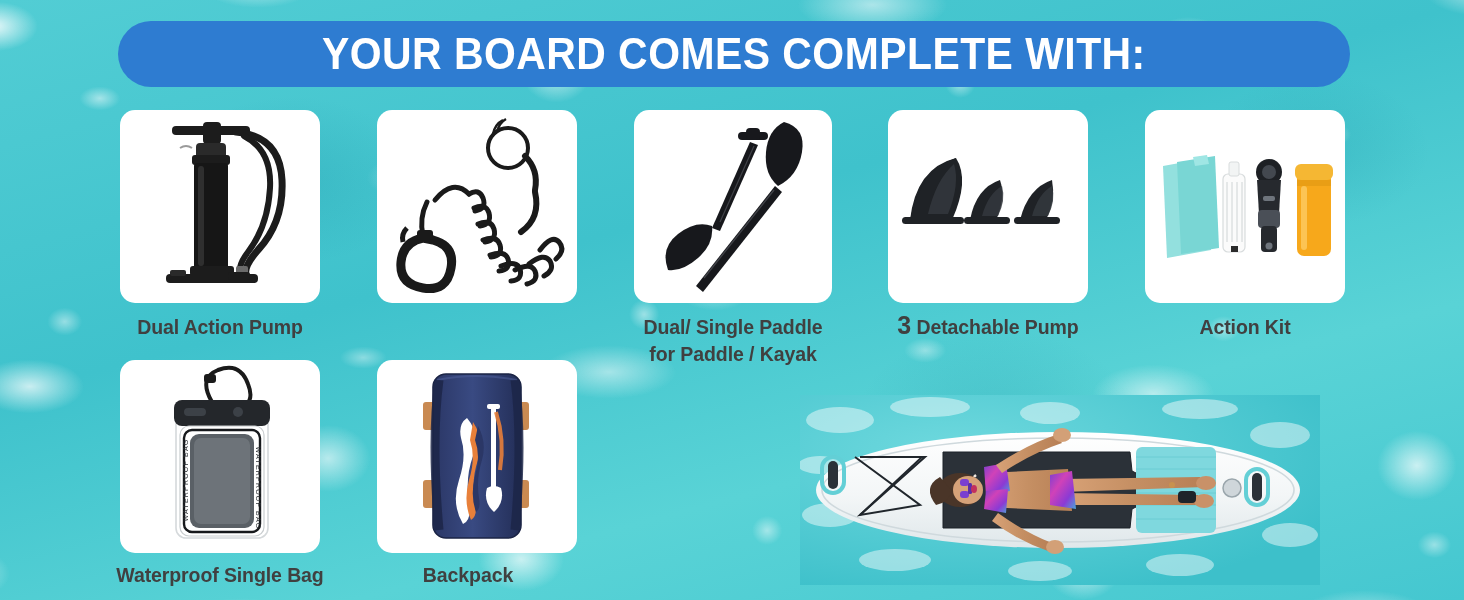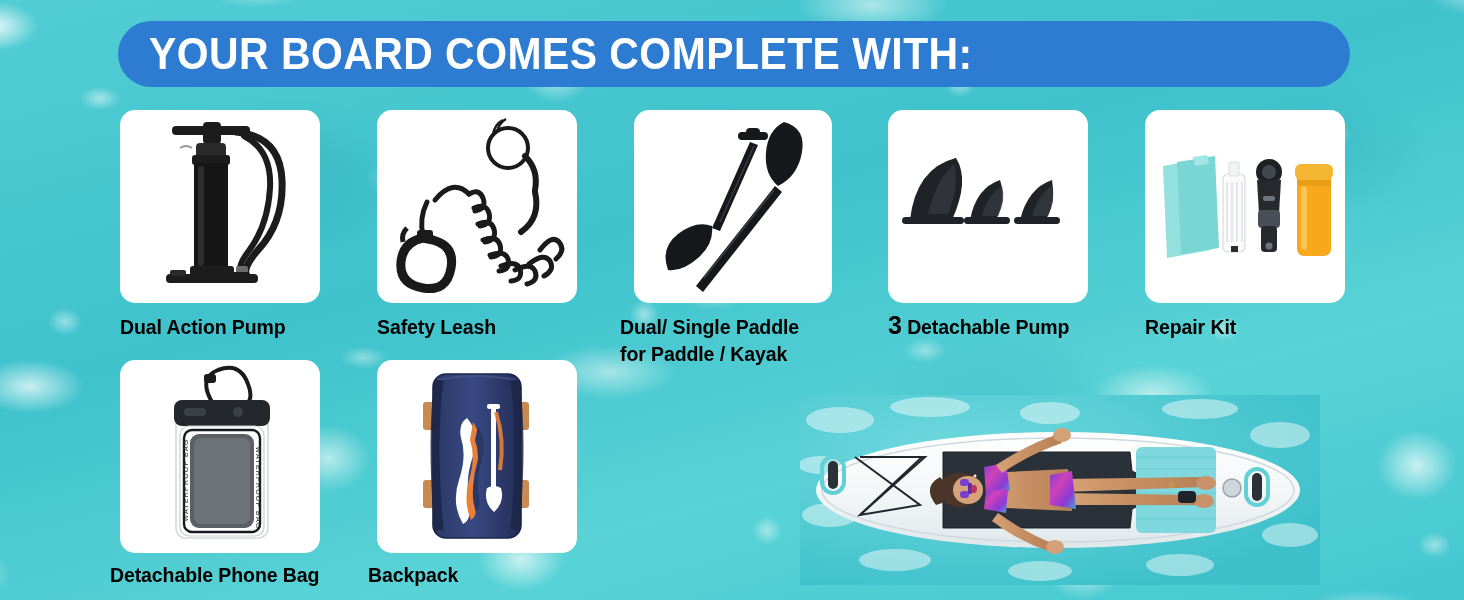--- a/index.html
+++ b/index.html
@@ -71,33 +71,33 @@
       radial-gradient(ellipse 180px 120px at 20% 30%, rgba(20,140,160,.22), rgba(0,0,0,0) 70%),
       radial-gradient(ellipse 200px 130px at 68% 70%, rgba(20,140,160,.20), rgba(0,0,0,0) 70%),
       radial-gradient(ellipse 160px 110px at 90% 25%, rgba(20,140,160,.18), rgba(0,0,0,0) 70%),
       linear-gradient(165deg, #52cdd4 0%, #3fc2cc 40%, #59d3d6 70%, #45c7d0 100%);
   }
 
   
   .banner{
     position:absolute;left:118px;top:21px;width:1232px;height:66px;
     background:#2e7cd1;border-radius:33px;
-    display:flex;align-items:center;justify-content:flex-start;
+    display:flex;align-items:center;justify-content:center;
   }
   .banner-text{
     color:#ffffff;font-size:44px;font-weight:700;letter-spacing:.5px;
     font-family:"Liberation Sans Narrow","Liberation Sans",sans-serif;
     transform:scaleX(.93);white-space:nowrap;line-height:1;
   }
 
   
   .card{position:absolute;background:#ffffff;border-radius:15px;overflow:hidden;}
   .card .art{position:absolute;inset:0;}
   .label{
-    position:absolute;text-align:left;color:#000000;
+    position:absolute;text-align:center;color:#404040;
     font-weight:700;font-size:19.5px;line-height:27px;white-space:nowrap;
     letter-spacing:-.1px;
   }
   .label .big{font-size:25px;font-weight:700;}
 
   
   .photo{position:absolute;overflow:hidden;}
 </style>
 </head>
 <body>
@@ -266,21 +266,20 @@
         </g>
 
         <g stroke="#1a1a1a" fill="none">
           <path d="M46 128 q-20 4 -22 24 q-2 22 22 26 q24 4 28 -20 q4 -22 -18 -28 Z" stroke-width="9"></path>
           <path d="M30 118 q-6 6 -4 14" stroke-width="5"></path>
         </g>
         <rect x="40" y="120" width="16" height="10" rx="3" fill="#1a1a1a"></rect>
       </svg>
     </div>
   </div>
-  <div class="label" style="left:377px;top:314px;width:200px;">Safety Leash</div>
 
   <div class="card" style="left:634px;top:110px;width:198px;height:193px;">
     <div class="art">
       <svg width="198" height="193" viewBox="0 0 198 193">
         <g fill="#17181c">
 
           <path d="M150 12 q22 6 18 30 q-4 24 -24 34 q-14 -12 -12 -34 q2 -22 18 -30 Z"></path>
           <rect x="96" y="72" width="8" height="0"></rect>
           <path d="M141 76 L62 176 l7 6 l79 -100 Z"></path>
 
@@ -353,21 +352,21 @@
 
         <g>
           <rect x="152" y="62" width="34" height="84" rx="7" fill="#f7a81b"></rect>
           <rect x="150" y="54" width="38" height="16" rx="6" fill="#f5b733"></rect>
           <rect x="152" y="70" width="34" height="6" fill="#e29a12" opacity=".7"></rect>
           <rect x="156" y="76" width="6" height="64" rx="3" fill="#fdca63" opacity=".8"></rect>
         </g>
       </svg>
     </div>
   </div>
-  <div class="label" style="left:1145px;top:314px;width:200px;">Repair Kit</div>
+  <div class="label" style="left:1145px;top:314px;width:200px;">Action Kit</div>
 
   <div class="card" style="left:120px;top:360px;width:200px;height:193px;">
     <div class="art">
       <svg width="200" height="193" viewBox="0 0 200 193">
 
         <path d="M92 42 q-14 -24 6 -32 q22 -8 30 14 q8 20 -10 24" stroke="#1a1a1a" stroke-width="4" fill="none"></path>
         <rect x="84" y="14" width="12" height="9" rx="3" fill="#1a1a1a"></rect>
 
         <rect x="56" y="42" width="92" height="136" rx="10" fill="#ffffff" stroke="#d5d9db" stroke-width="1.6"></rect>
 
@@ -379,21 +378,21 @@
         <rect x="74" y="78" width="56" height="86" rx="7" fill="#6d7379"></rect>
 
         <rect x="64" y="70" width="76" height="102" rx="8" fill="none" stroke="#17191c" stroke-width="2.4"></rect>
         <rect x="60" y="66" width="84" height="110" rx="9" fill="none" stroke="#c9cdcf" stroke-width="1.2"></rect>
 
         <text x="68" y="120" fill="#2c3034" font-size="7" font-family="Liberation Sans, sans-serif" transform="rotate(-90 68 120)" text-anchor="middle" letter-spacing="1.2">WATERPROOF BAG</text>
         <text x="136" y="128" fill="#2c3034" font-size="7" font-family="Liberation Sans, sans-serif" transform="rotate(90 136 128)" text-anchor="middle" letter-spacing="1.2">WATERPROOF BAG</text>
       </svg>
     </div>
   </div>
-  <div class="label" style="left:110px;top:562px;width:220px;">Detachable Phone Bag</div>
+  <div class="label" style="left:110px;top:562px;width:220px;">Waterproof Single Bag</div>
 
   <div class="card" style="left:377px;top:360px;width:200px;height:193px;">
     <div class="art">
       <svg width="200" height="193" viewBox="0 0 200 193">
         <defs>
           <linearGradient id="bp" x1="0" y1="0" x2="1" y2="0">
             <stop offset="0%" stop-color="#2b3766"></stop>
               <stop offset="45%" stop-color="#394a82"></stop>
             <stop offset="100%" stop-color="#232e57"></stop>
           </linearGradient>

